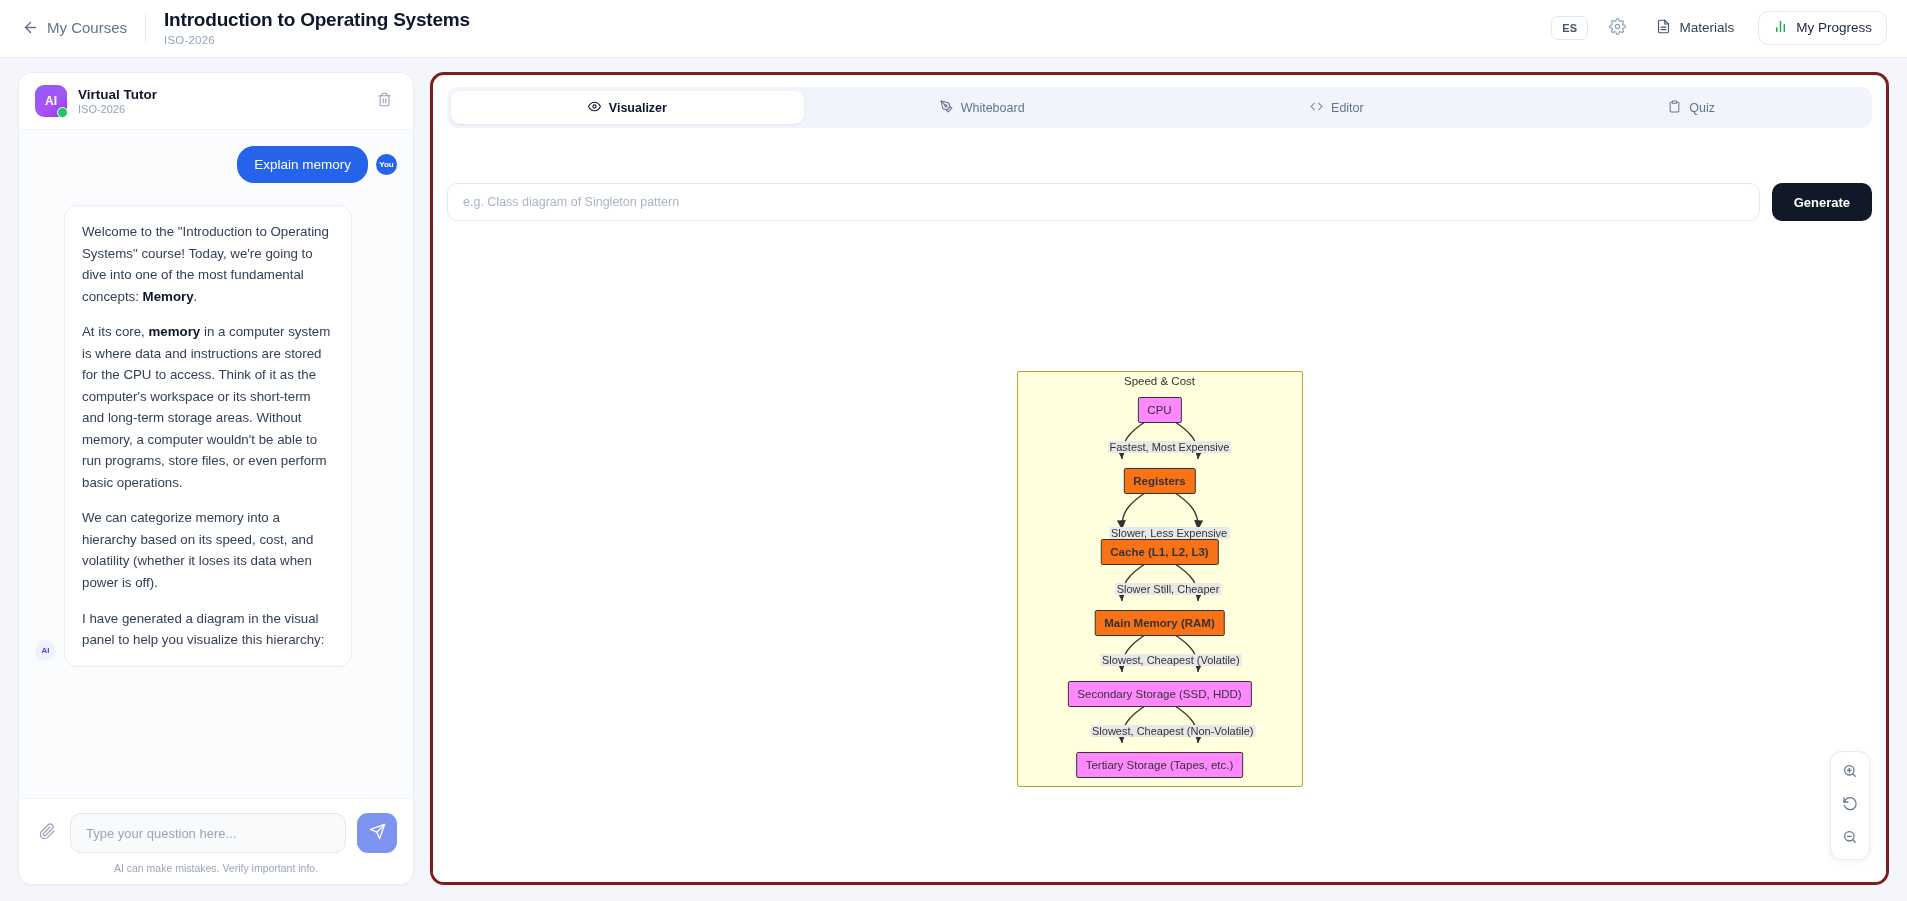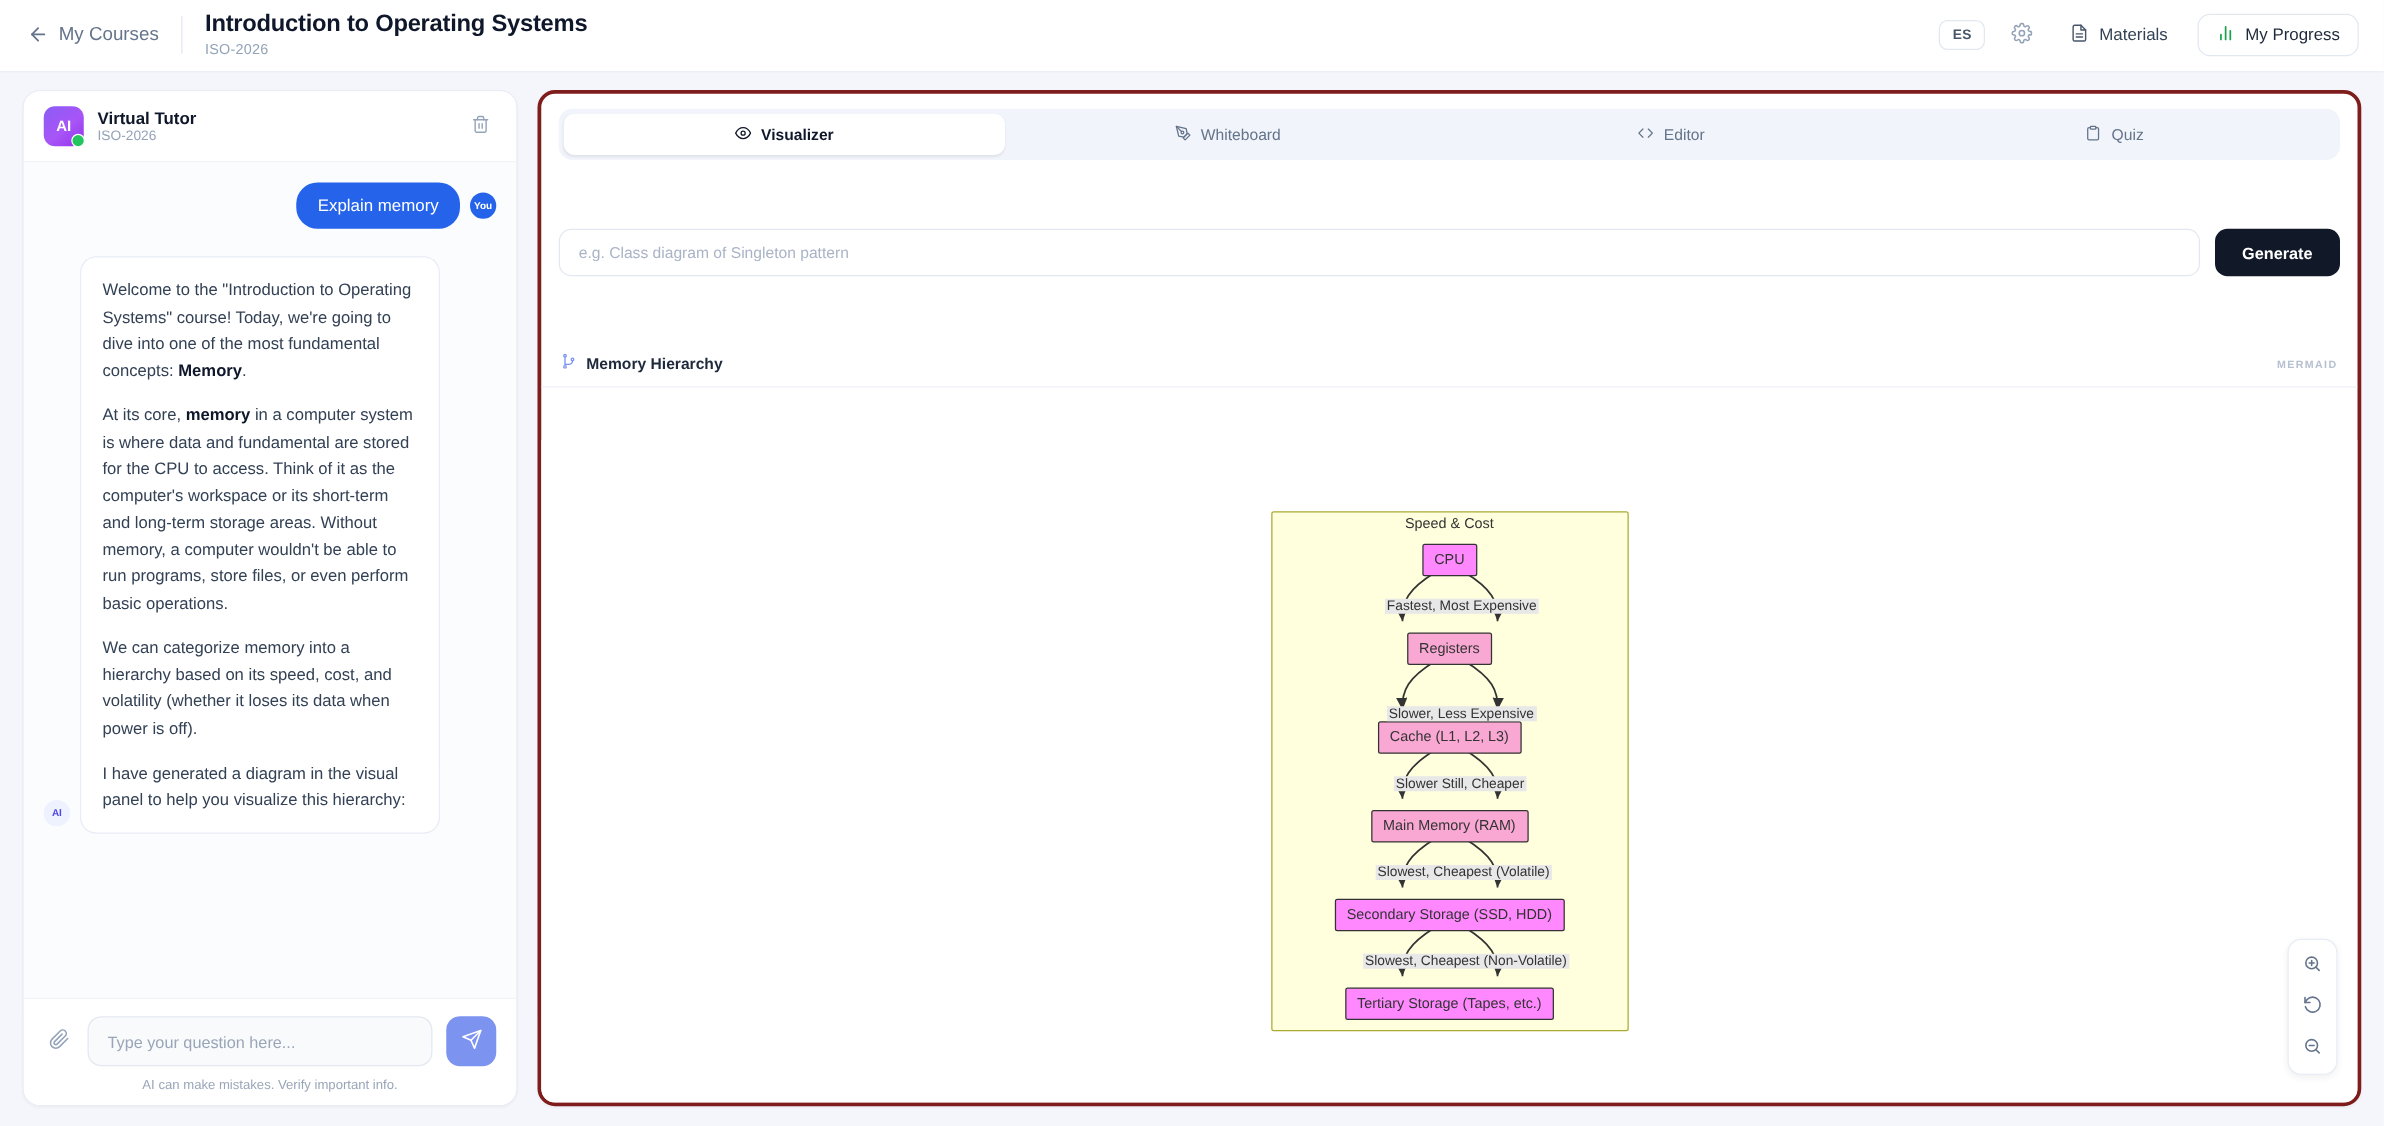--- a/index.html
+++ b/index.html
@@ -202,21 +202,21 @@
   }
   .node {
     position:absolute; left:50%; transform:translateX(-50%);
     border:1px solid #333; border-radius:2px;
     font-size:11.5px; color:#333; text-align:center;
     padding:5px 9px; white-space:nowrap;
     line-height:1.25;
   }
   .node.pink   { background:#ff88ff; }
   .node.magenta{ background:#ff88ff; }
-  .node.violet { background:#f9a8d4; }
+  .node.violet { background:#f97316;font-weight:bold; }
   .edge-label {
     position:absolute; left:50%; transform:translateX(-42%);
     font-size:11px; color:#333; background:#e8e8e8;
     padding:0 2px; white-space:nowrap;
   }
   .edges { position:absolute; inset:0; overflow:visible; }
 </style>
 </head>
 <body>
 
@@ -306,21 +306,21 @@
         <div class="badge-you">You</div>
       </div>
 
       <div class="row-ai">
         <div class="badge-ai">AI</div>
         <div class="bubble-ai">
           <p>
             <span>Welcome to the "Introduction to Operating Systems" course! Today, we're going to dive into one of the most fundamental concepts: </span><b>Memory</b><span>.</span>
           </p>
           <p>
-            <span>At its core, </span><b>memory</b><span> in a computer system is where data and fundamental are stored for the CPU to access. Think of it as the computer's workspace or its short-term and long-term storage areas. Without memory, a computer wouldn't be able to run programs, store files, or even perform basic operations.</span>
+            <span>At its core, </span><b>memory</b><span> in a computer system is where data and instructions are stored for the CPU to access. Think of it as the computer's workspace or its short-term and long-term storage areas. Without memory, a computer wouldn't be able to run programs, store files, or even perform basic operations.</span>
           </p>
           <p>We can categorize memory into a hierarchy based on its speed, cost, and volatility (whether it loses its data when power is off).</p>
           <p>I have generated a diagram in the visual panel to help you visualize this hierarchy:</p>
         </div>
       </div>
 
     </div>
 
     <div class="chat-foot">
       <div class="compose">
@@ -386,33 +386,20 @@
         </span>
         <span>Quiz</span>
       </button>
     </div>
 
     <div class="prompt-row">
       <input class="prompt-input" type="text" placeholder="e.g. Class diagram of Singleton pattern" style="">
       <button class="generate-btn">Generate</button>
     </div>
 
-    <div class="diagram-head">
-      <span>
-        <svg width="12" height="12" viewBox="0 0 24 24" fill="none" stroke="#7c93f0" stroke-width="2.2" stroke-linecap="round" stroke-linejoin="round">
-            <circle cx="6" cy="3" r="2"></circle>
-            <circle cx="6" cy="21" r="2"></circle>
-            <circle cx="18" cy="9" r="2"></circle>
-            <path d="M6 5v11"></path>
-            <path d="M18 11a6 6 0 0 1-6 6H6"></path>
-          </svg>
-      </span>
-      <span class="diagram-title">Memory Hierarchy</span>
-      <span class="diagram-kind">MERMAID</span>
-    </div>
 
     <div class="canvas">
 
       <div class="mermaid-wrap">
         <div class="subgraph-box"></div>
         <div class="subgraph-label">Speed &amp; Cost</div>
 
         <svg class="edges" viewBox="0 0 286 500">
           <defs>
             <marker id="ah" markerWidth="9" markerHeight="9" refX="7" refY="3.2" orient="auto">

